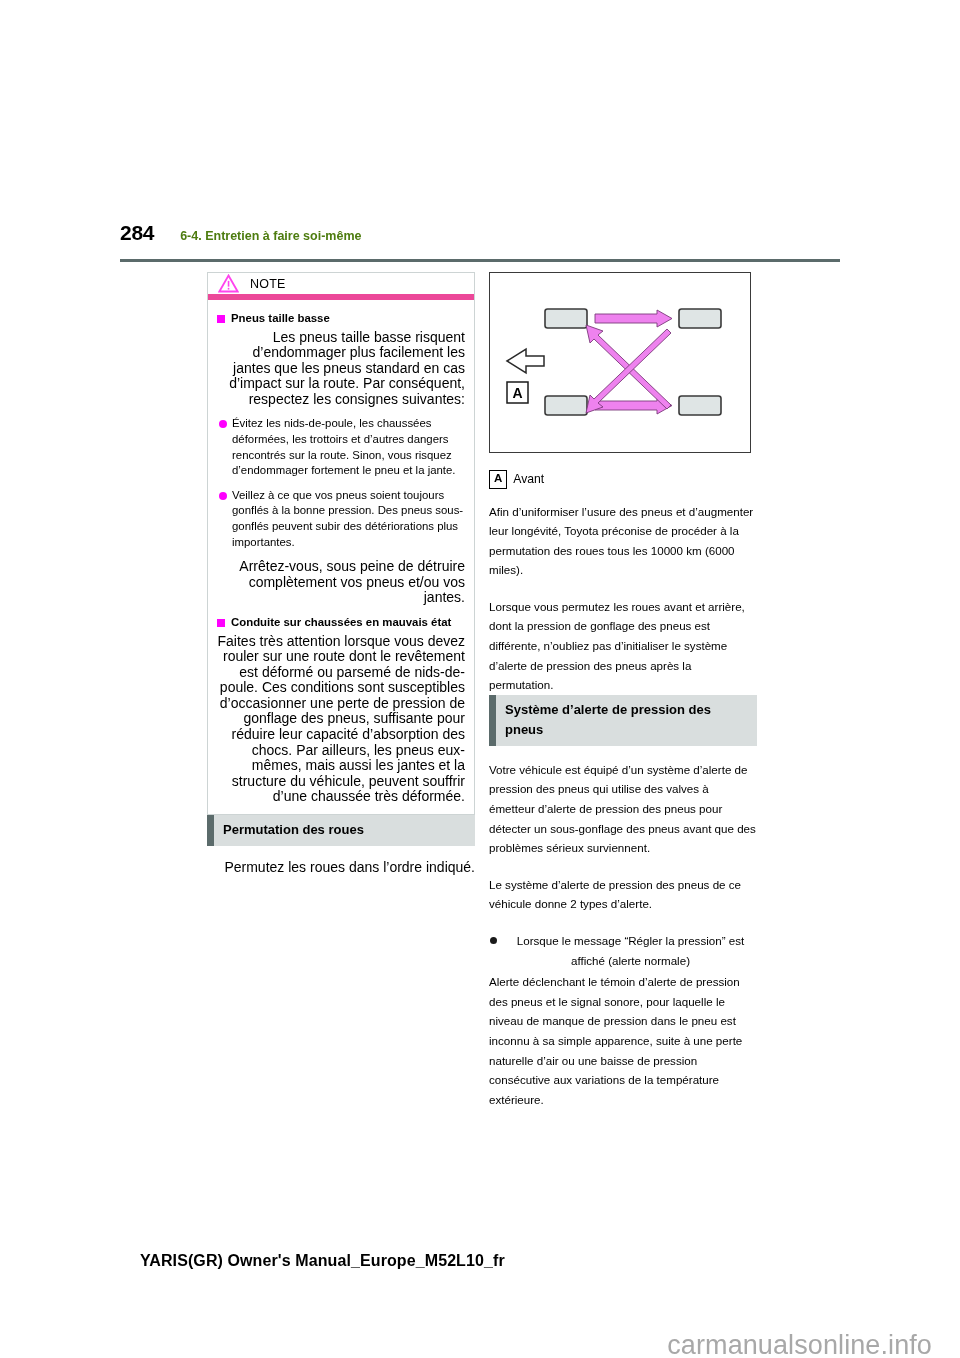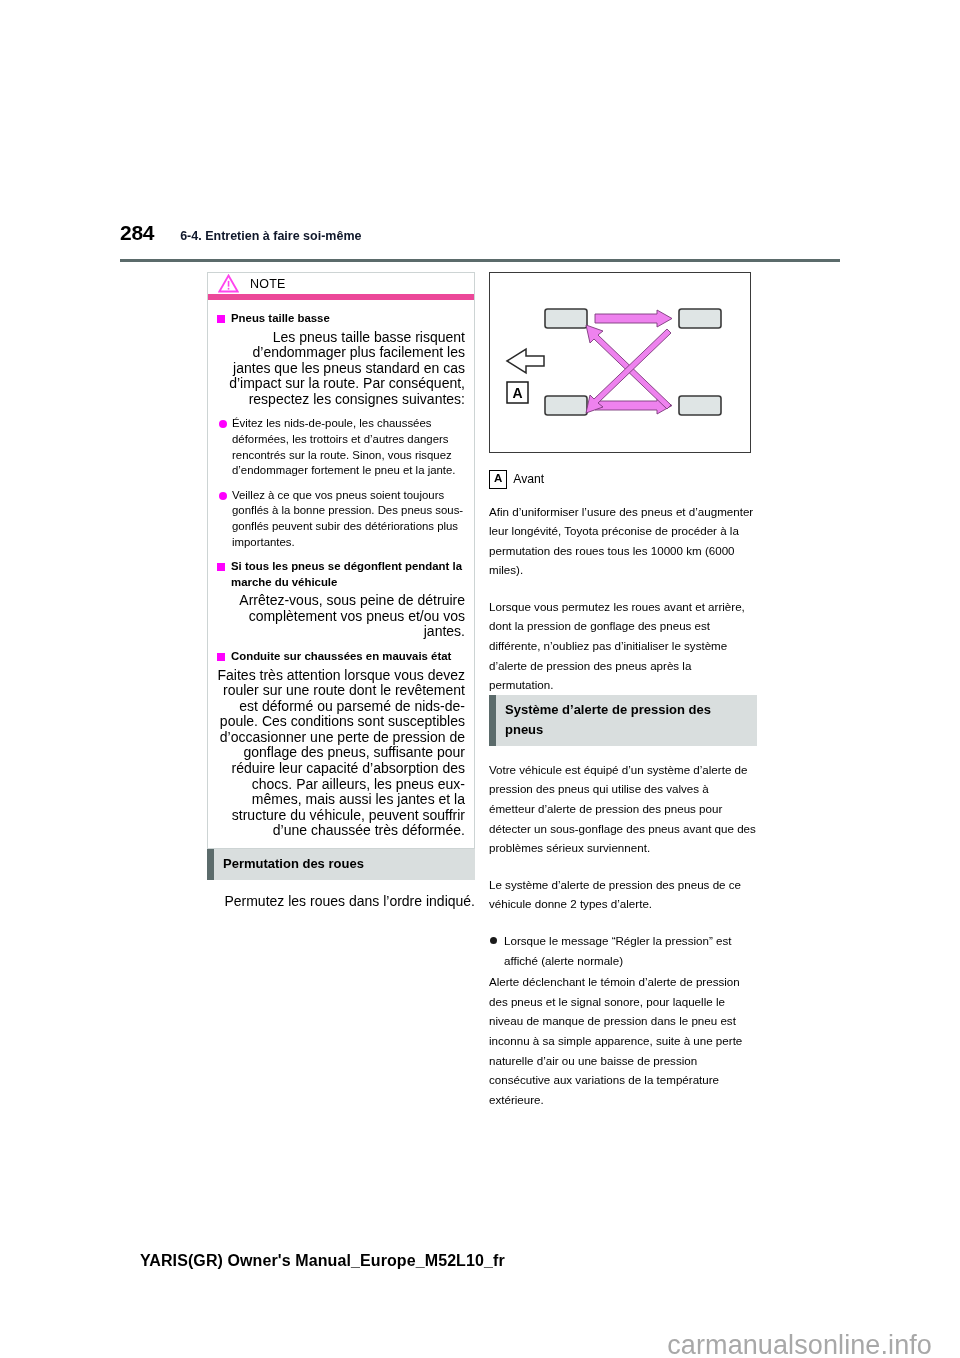--- a/index.html
+++ b/index.html
@@ -33,21 +33,21 @@
   .page-number {
     font-size: 21px;
     font-weight: bold;
     letter-spacing: -0.3px;
     color: #000;
   }
   .section-title {
     font-size: 12.5px;
     font-weight: bold;
     margin-left: 26px;
-    color: #0f172a;
+    color: #4d7c0f;
   }
   .header-rule {
     position: absolute;
     left: 120px; top: 243px;
     width: 720px;
     height: 2.5px;
     background: #5b6b6b;
   }
 
   
@@ -194,21 +194,21 @@
     line-height: 19.6px;
     margin: 0 0 2px 0;
   }
   .dk-item .dk {
     flex: 0 0 auto;
     width: 7px; height: 7px;
     border-radius: 50%;
     background: #1a1a1a;
     margin: 6px 7px 0 1px;
   }
-  .dk-item .dk-txt { flex: 1 1 auto; }
+  .dk-item .dk-txt { flex: 1 1 auto; text-align: center; }
 
   
   .footer-code {
     position: absolute;
     left: 140px; top: 1236px;
     font-size: 16px;
     font-weight: bold;
     letter-spacing: 0.1px;
     color: #000;
   }
@@ -254,24 +254,20 @@
         <div class="rd-item">
           <span class="rd"></span>
           <span class="rd-txt">Évitez les nids-de-poule, les chaussées déformées, les trottoirs et d’autres dangers rencontrés sur la route. Sinon, vous risquez d’endommager fortement le pneu et la jante.</span>
         </div>
 
         <div class="rd-item">
           <span class="rd"></span>
           <span class="rd-txt">Veillez à ce que vos pneus soient toujours gonflés à la bonne pression. Des pneus sous-gonflés peuvent subir des détériorations plus importantes.</span>
         </div>
 
-        <div class="sq-head">
-          <span class="sq"></span>
-          <span class="sq-txt">Si tous les pneus se dégonflent pendant la marche du véhicule</span>
-        </div>
 
         <p class="body-txt">Arrêtez-vous, sous peine de détruire complètement vos pneus et/ou vos jantes.</p>
 
         <div class="sq-head">
           <span class="sq"></span>
           <span class="sq-txt">Conduite sur chaussées en mauvais état</span>
         </div>
 
         <p class="body-txt tight">Faites très attention lorsque vous devez rouler sur une route dont le revêtement est déformé ou parsemé de nids-de-poule. Ces conditions sont susceptibles d’occasionner une perte de pression de gonflage des pneus, suffisante pour réduire leur capacité d’absorption des chocs. Par ailleurs, les pneus eux-mêmes, mais aussi les jantes et la structure du véhicule, peuvent souffrir d’une chaussée très déformée.</p>
 

